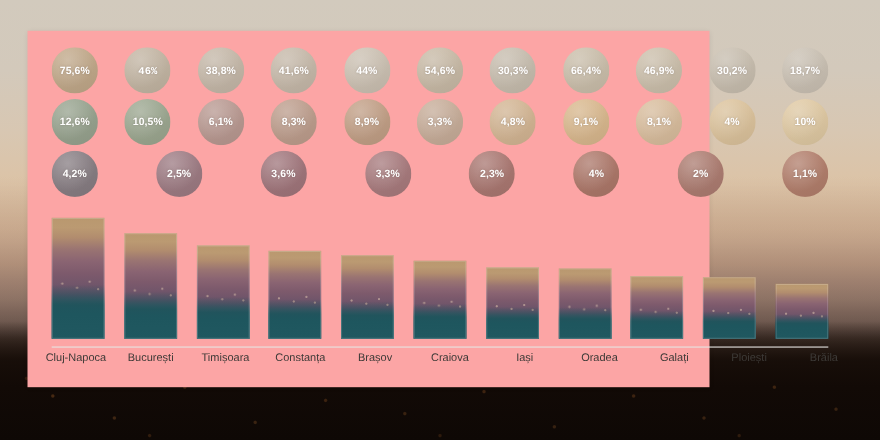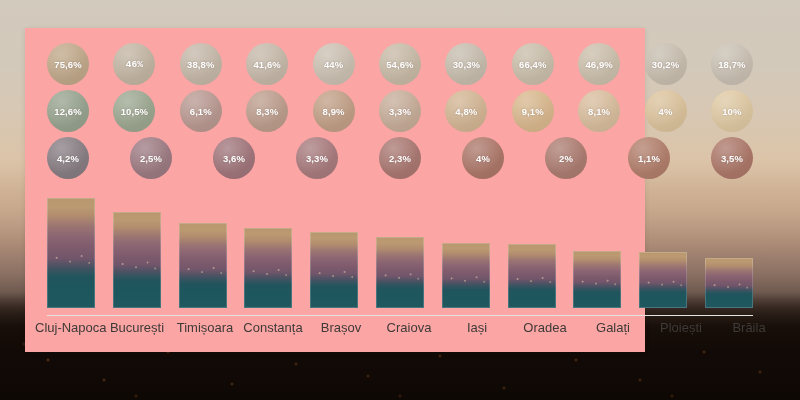--- a/index.html
+++ b/index.html
@@ -189,21 +189,21 @@
     position: absolute;
     left: 10px;
     top: 292px;
     width: 730px;
     display: flex;
     justify-content: space-between;
   }
   .city-label {
     width: 68px;
     text-align: center;
-    font-size: 13px;
+    font-size: 10px;
     color: #3d3a37;
     flex: 0 0 auto;
     white-space: nowrap;
   }
 </style>
 </head>
 <body>
 
 <div id="stage">
 
@@ -244,21 +244,20 @@
 
       <div class="circle-row">
         <div class="bubble" style="background: radial-gradient(circle at 35% 28%, rgba(255, 255, 255, 0.26) 0%, rgba(255, 255, 255, 0) 62%), linear-gradient(160deg, rgb(138, 128, 133) 0%, rgb(124, 115, 120) 100%); text-align: center;">4,2%</div>
         <div class="bubble" style="background: radial-gradient(circle at 35% 28%, rgba(255, 255, 255, 0.26) 0%, rgba(255, 255, 255, 0) 62%), linear-gradient(160deg, rgb(160, 125, 133) 0%, rgb(144, 113, 120) 100%);">2,5%</div>
         <div class="bubble" style="background: radial-gradient(circle at 35% 28%, rgba(255, 255, 255, 0.26) 0%, rgba(255, 255, 255, 0) 62%), linear-gradient(160deg, rgb(163, 120, 126) 0%, rgb(147, 108, 113) 100%);">3,6%</div>
         <div class="bubble" style="background: radial-gradient(circle at 35% 28%, rgba(255, 255, 255, 0.26) 0%, rgba(255, 255, 255, 0) 62%), linear-gradient(160deg, rgb(171, 125, 128) 0%, rgb(154, 113, 115) 100%);">3,3%</div>
         <div class="bubble" style="background: radial-gradient(circle at 35% 28%, rgba(255, 255, 255, 0.26) 0%, rgba(255, 255, 255, 0) 62%), linear-gradient(160deg, rgb(173, 122, 116) 0%, rgb(156, 110, 104) 100%);">2,3%</div>
         <div class="bubble" style="background: radial-gradient(circle at 35% 28%, rgba(255, 255, 255, 0.26) 0%, rgba(255, 255, 255, 0) 62%), linear-gradient(160deg, rgb(176, 122, 108) 0%, rgb(158, 110, 97) 100%);">4%</div>
         <div class="bubble" style="background: radial-gradient(circle at 35% 28%, rgba(255, 255, 255, 0.26) 0%, rgba(255, 255, 255, 0) 62%), linear-gradient(160deg, rgb(176, 127, 115) 0%, rgb(158, 114, 104) 100%);">2%</div>
         <div class="bubble" style="background: radial-gradient(circle at 35% 28%, rgba(255, 255, 255, 0.26) 0%, rgba(255, 255, 255, 0) 62%), linear-gradient(160deg, rgb(181, 129, 110) 0%, rgb(163, 116, 99) 100%);">1,1%</div>
-        <div class="bubble" style="background: radial-gradient(circle at 35% 28%, rgba(255, 255, 255, 0.26) 0%, rgba(255, 255, 255, 0) 62%), linear-gradient(160deg, rgb(176, 122, 108) 0%, rgb(158, 110, 97) 100%);">3,5%</div>
       </div>
 
     </div>
 
     <div id="bars">
       <div class="bar-wrap">
           <div class="bar" style="height: 110px;"></div>
         </div>
       <div class="bar-wrap">
           <div class="bar" style="height: 96px;"></div>

